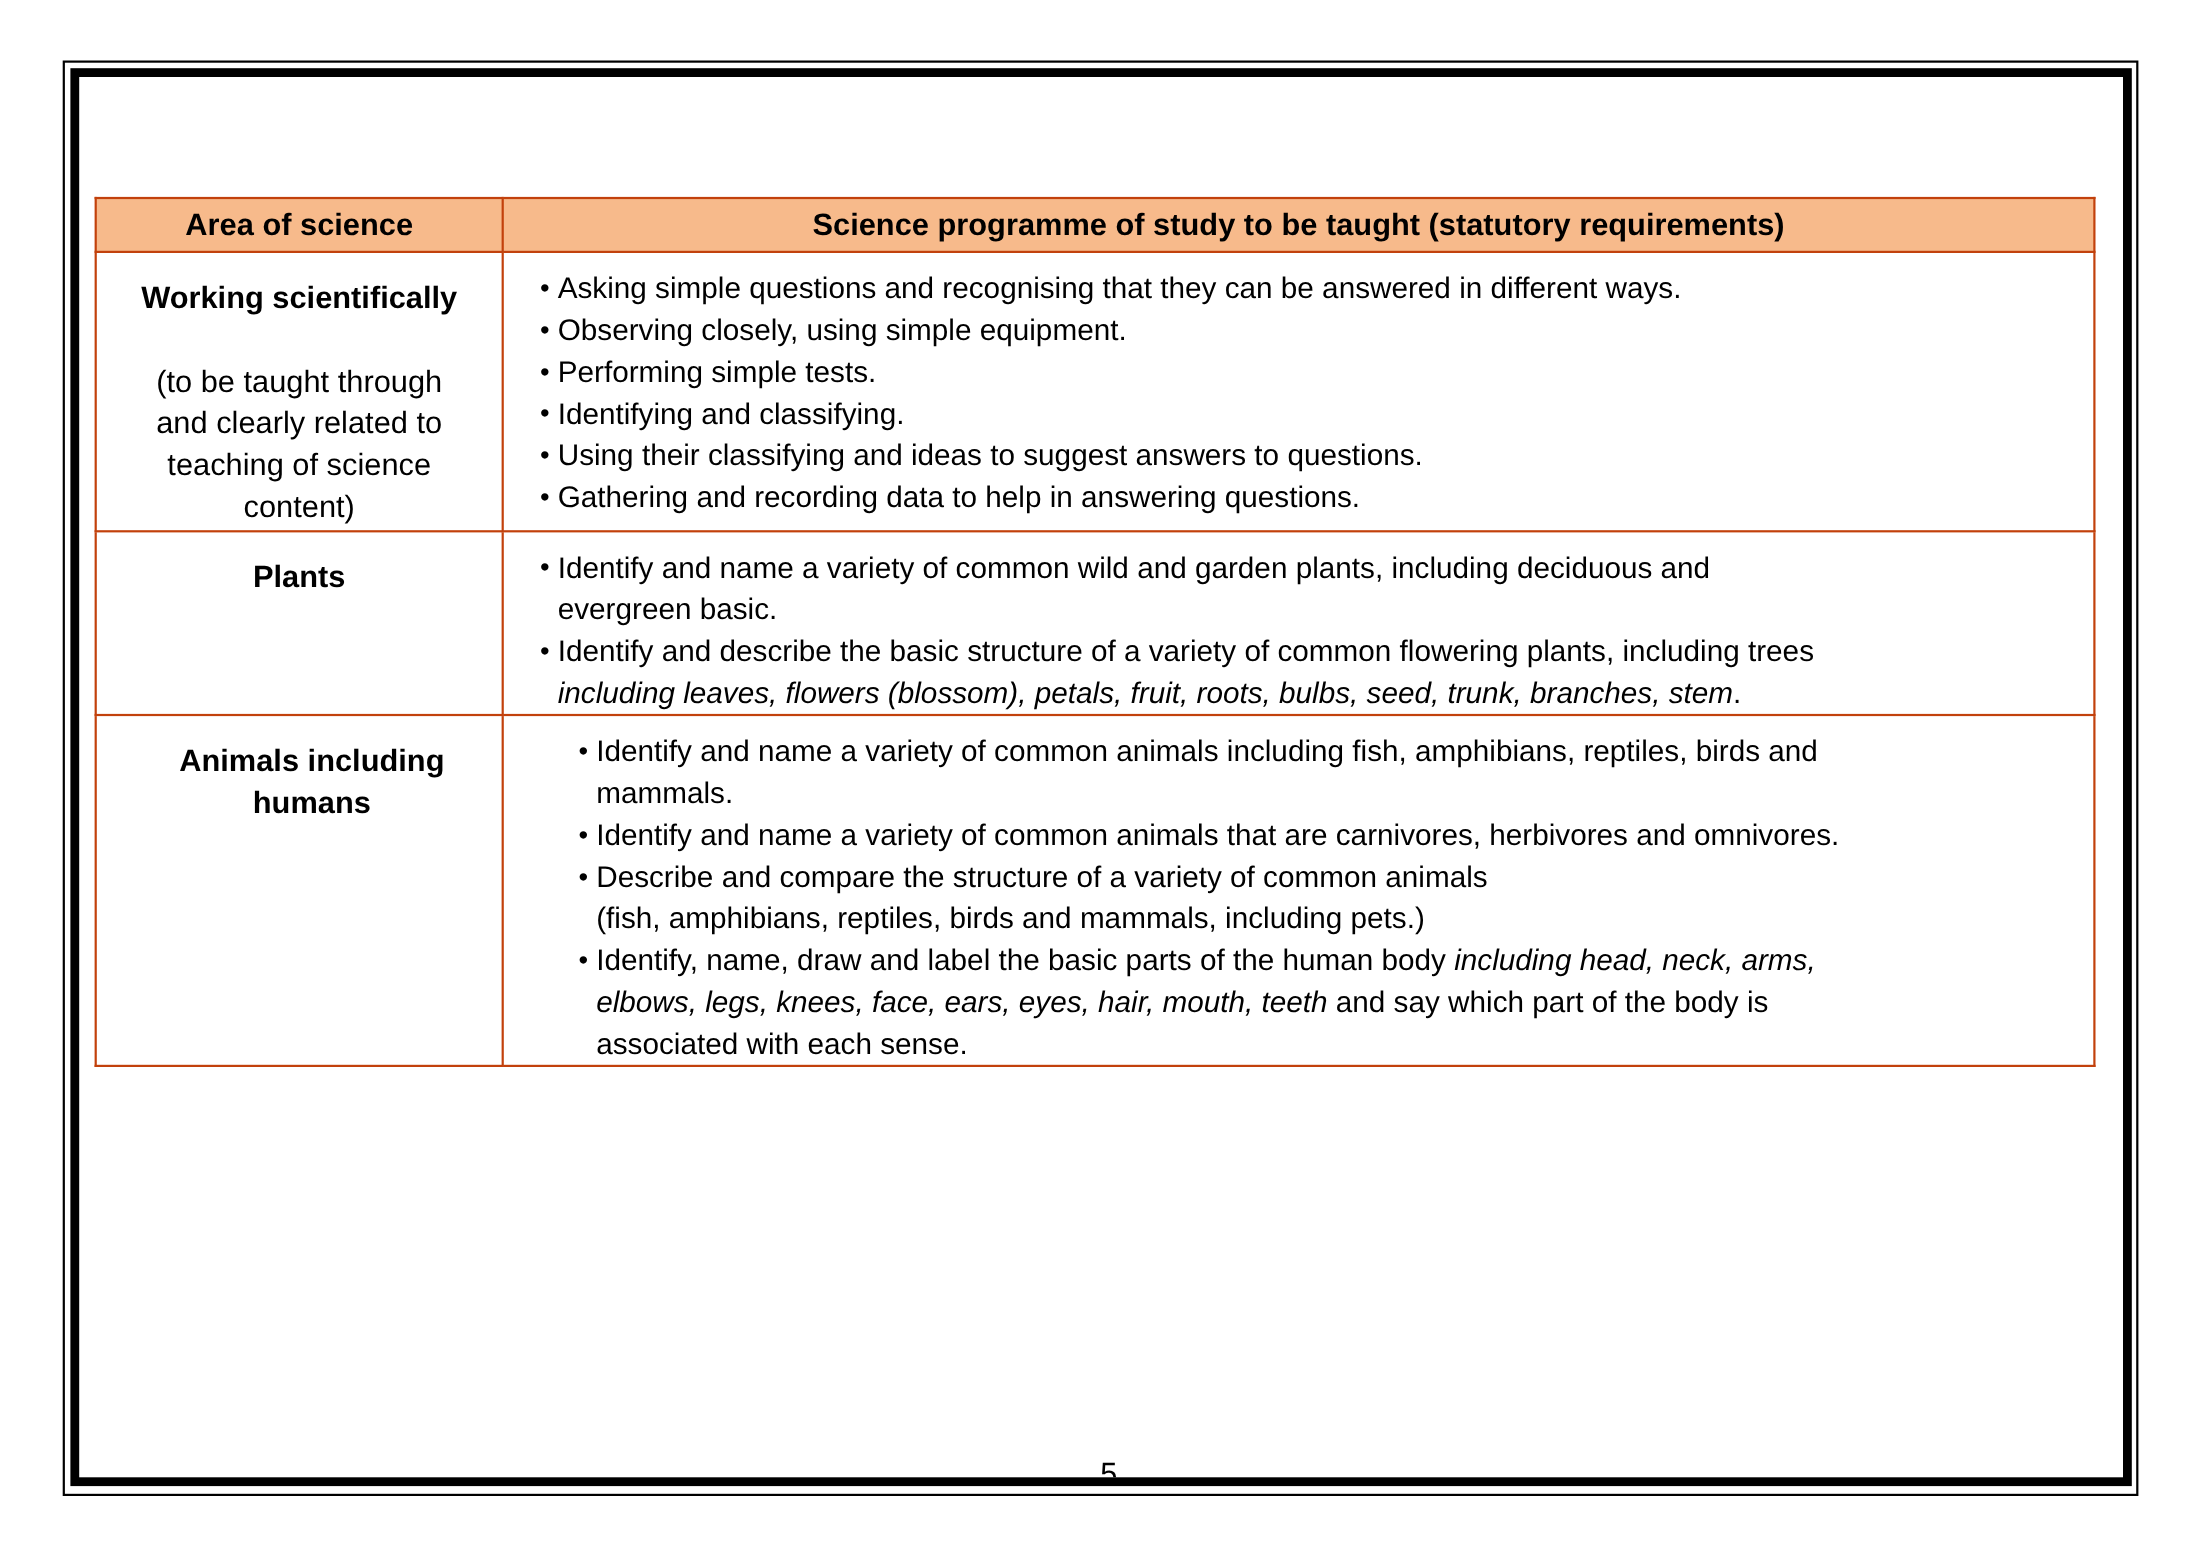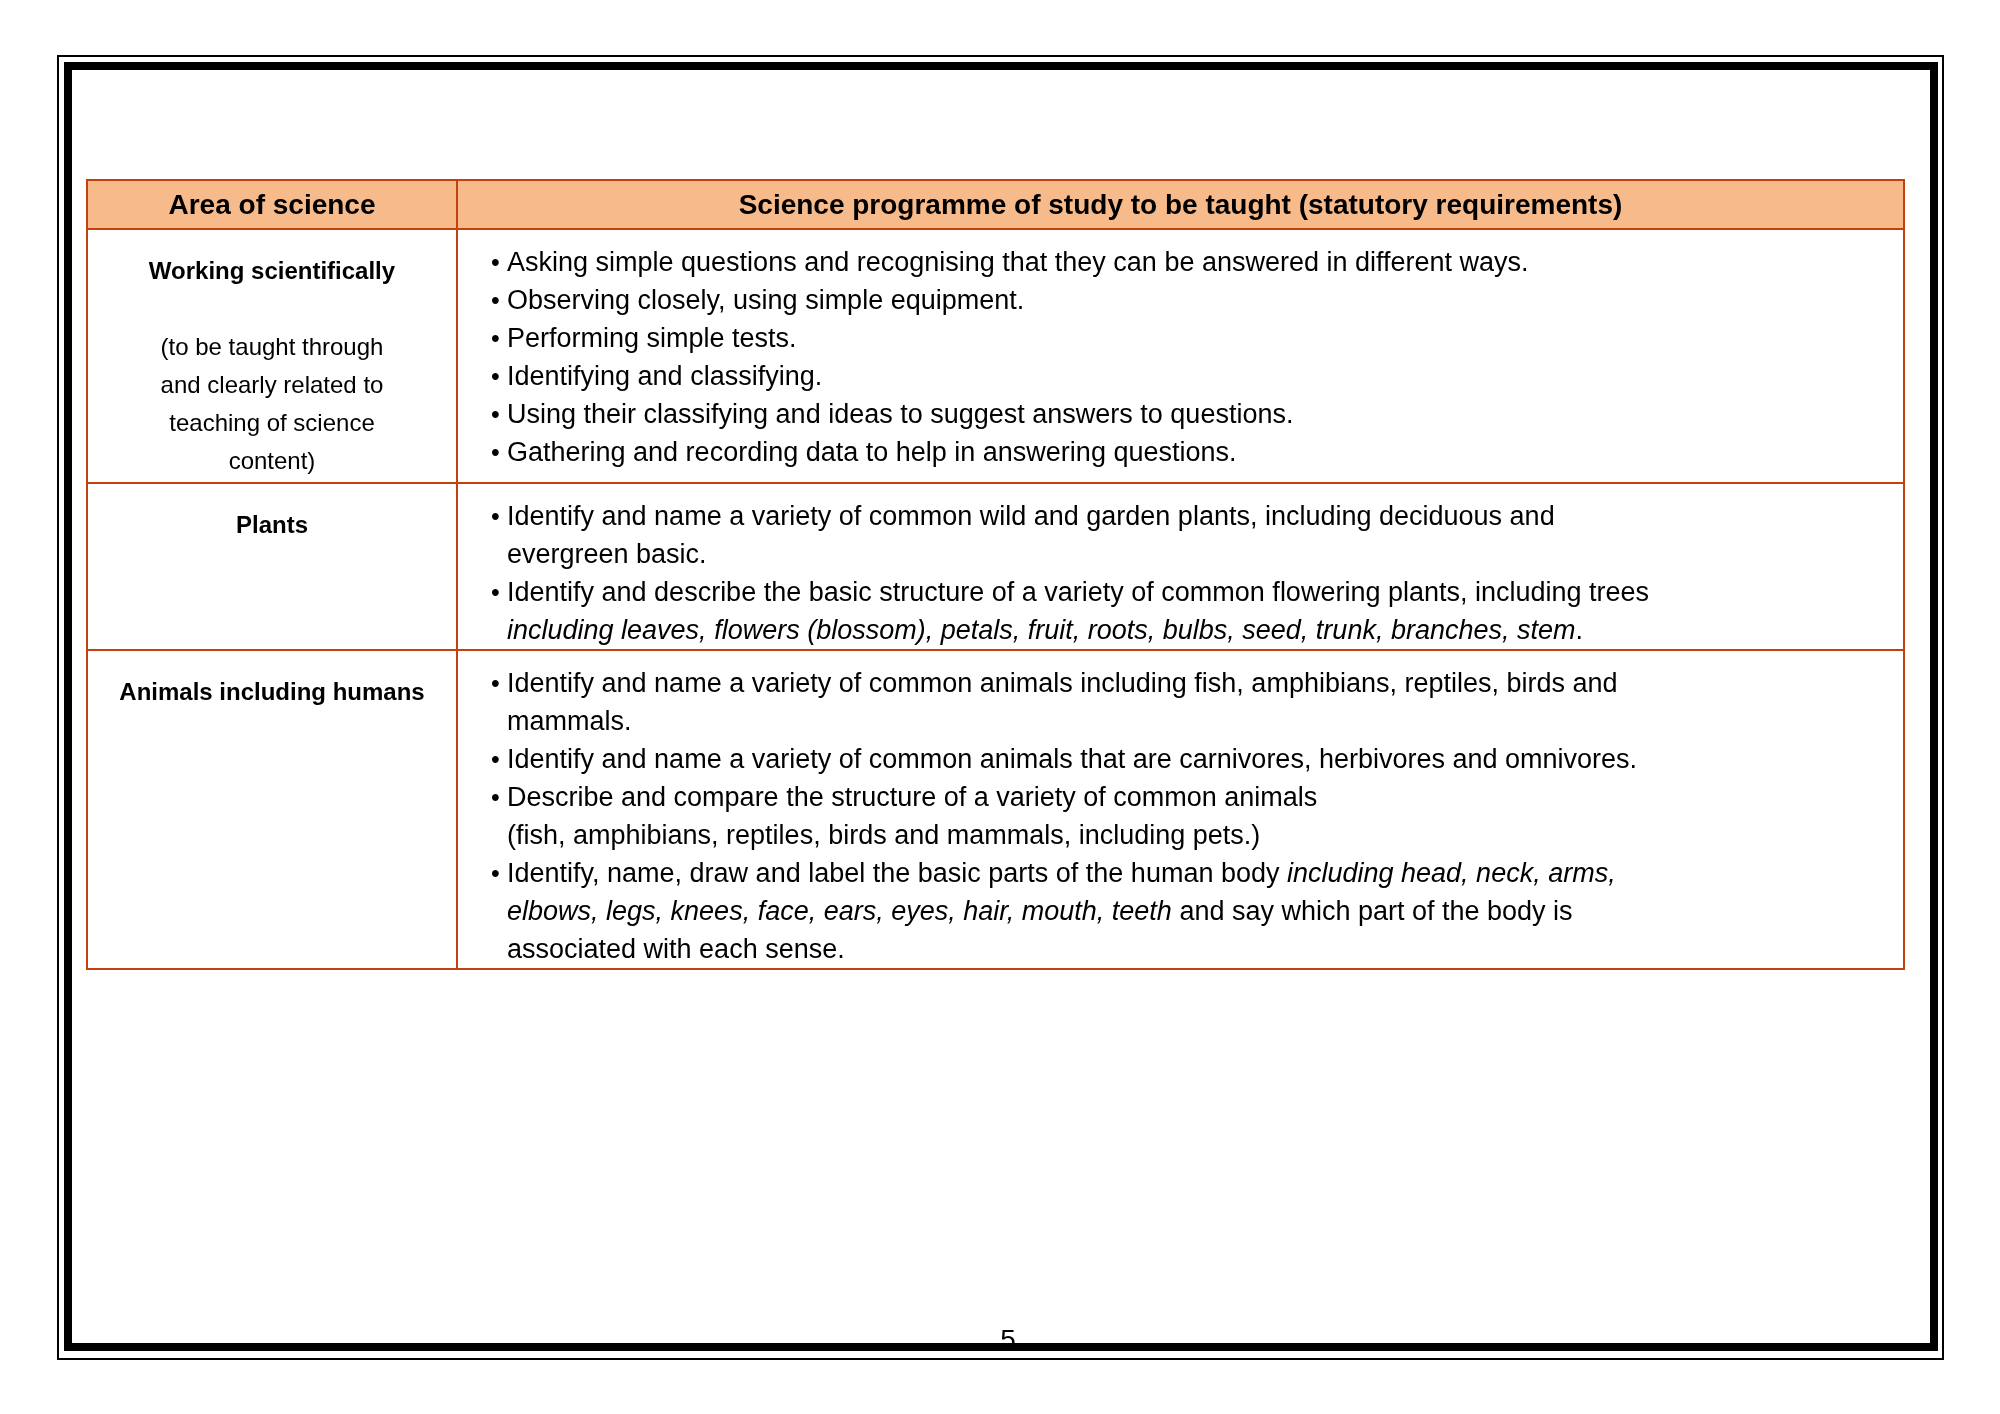--- a/index.html
+++ b/index.html
@@ -58,25 +58,25 @@
     background: var(--header-bg, #F7BA8B);
     height: 49px;
     font-size: 28px;
     font-weight: 700;
     text-align: center;
     vertical-align: middle;
     padding: 0 6px;
   }
   tr.r0 td { height: 254px; }
   tr.r1 td { height: 142px; }
-  tr.r2 td { height: 276px; }
+  tr.r2 td { height: 276px; padding-left: 35px; }
   td.area-cell {
     text-align: center;
     padding: 22px 12px 0 12px;
-    font-size: 24px;
+    font-size: 28px;
     line-height: 38px;
     margin-top: 48px;
   }
   .area-title { font-weight: 700; }
   .area-spacer { height: 38px; }
   td.prog-cell {
     padding: 13px 24px 0 0;
     font-size: 27px;
     line-height: 38px;
   }

